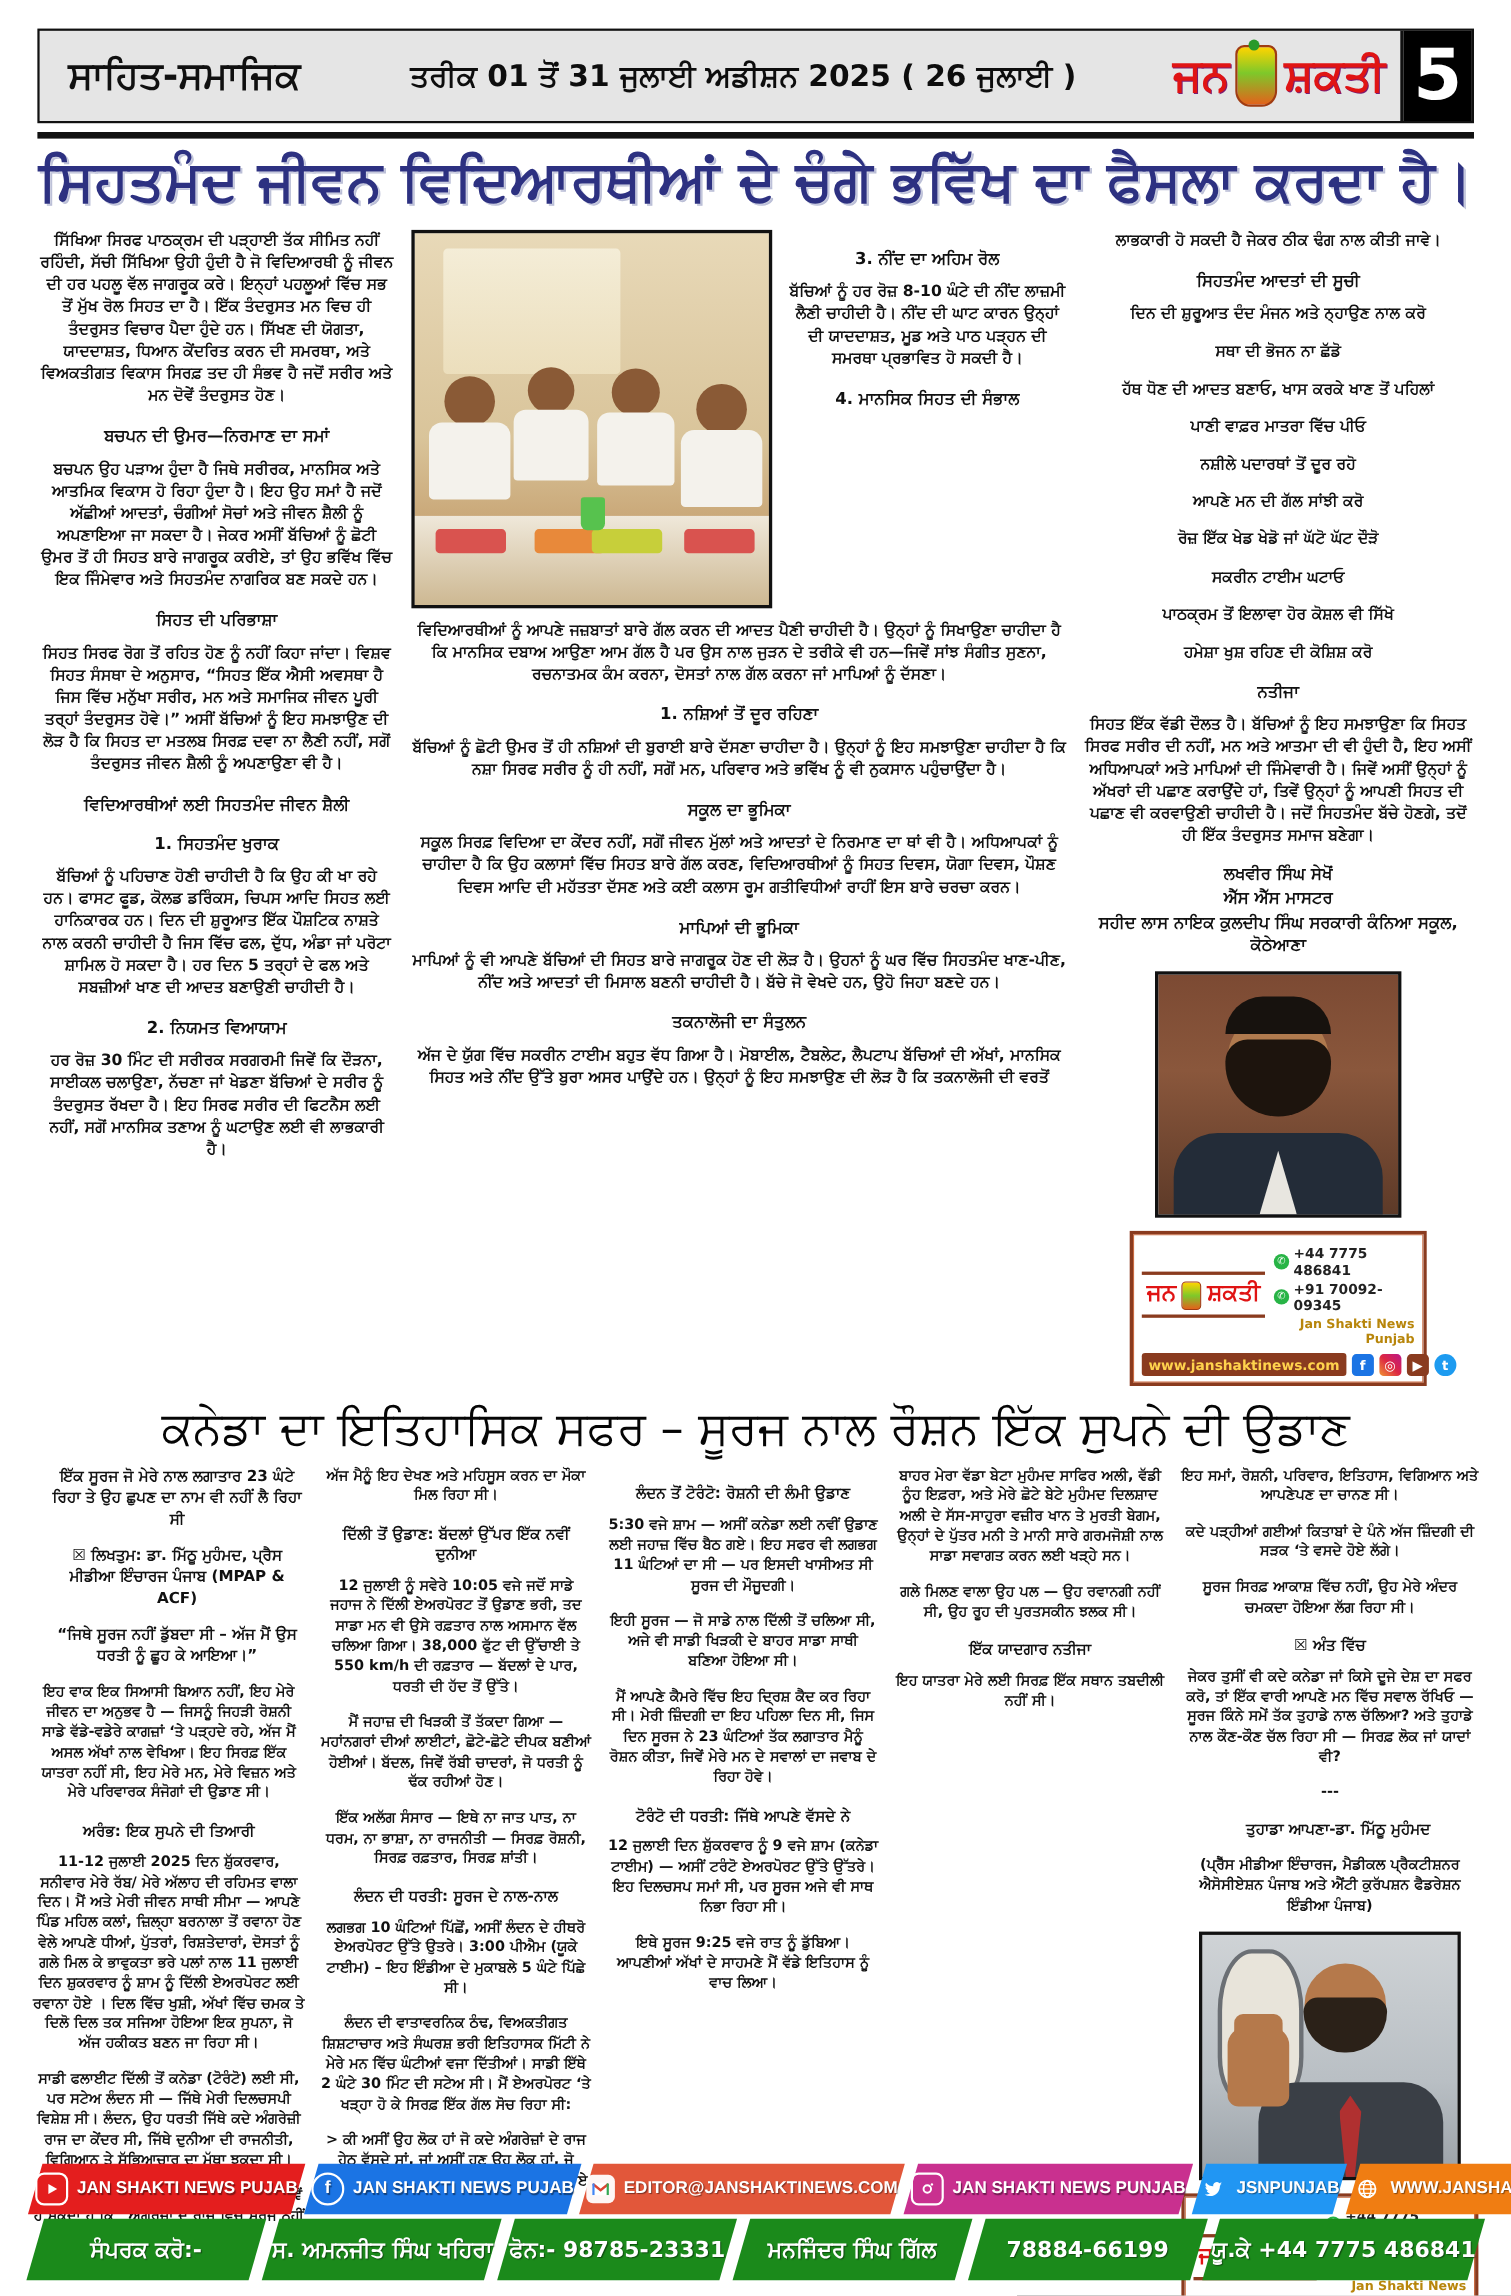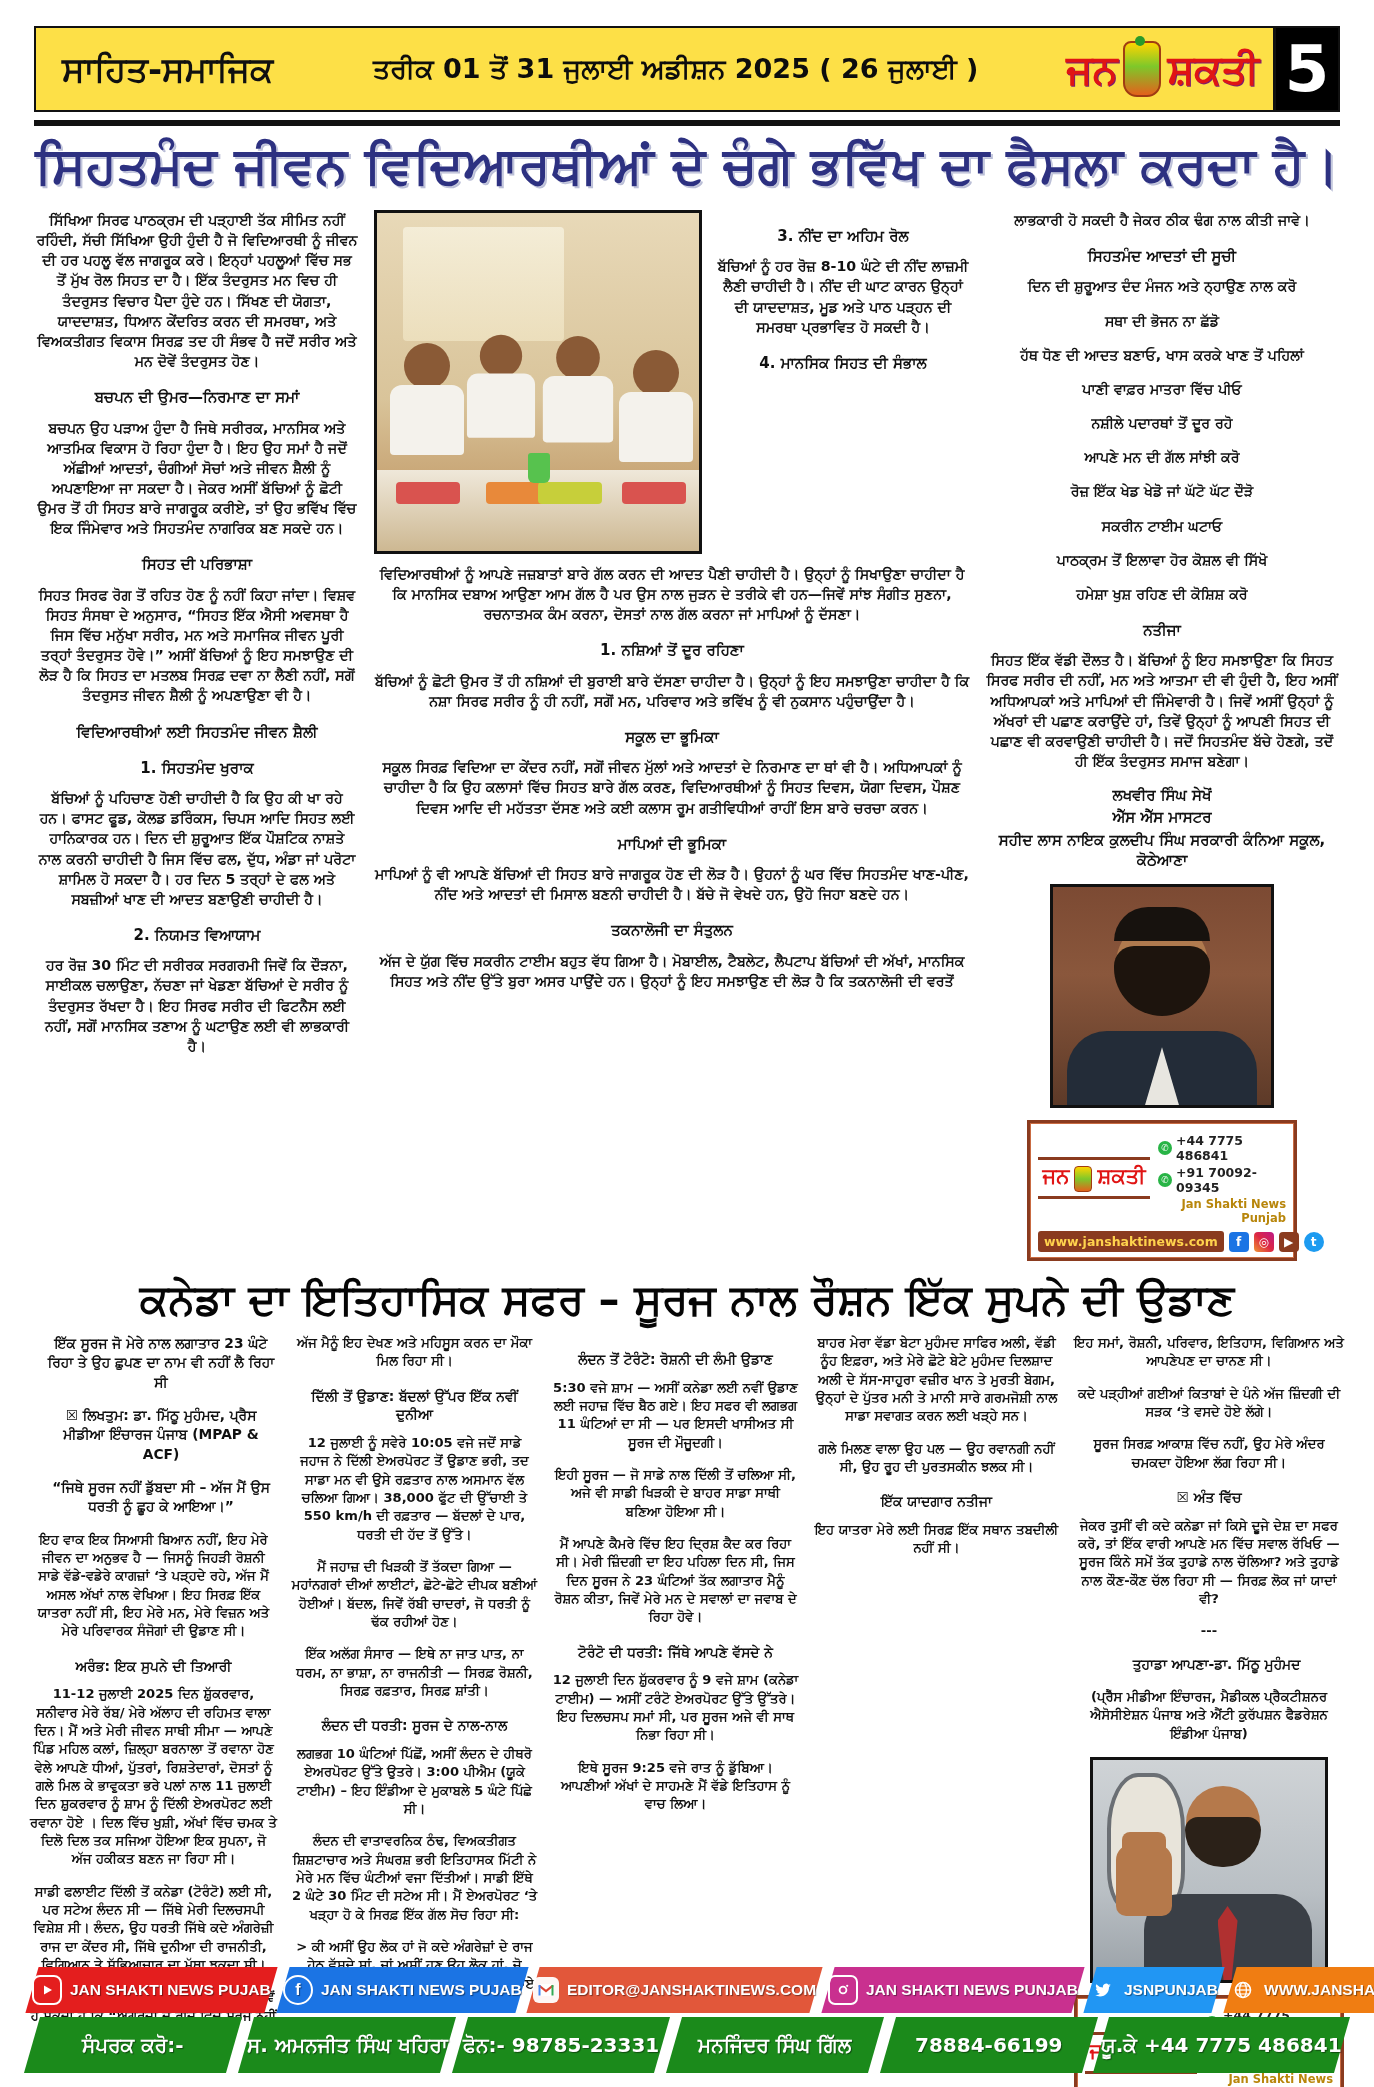--- a/index.html
+++ b/index.html
@@ -1,33 +1,33 @@
 <!DOCTYPE html>
 <html><head>
 <meta charset="utf-8">
 <style>
   html,body{margin:0;padding:0;background:#888;}
   .page{width:1374px;height:2087px;background:#fff;margin:0 auto;position:relative;overflow:hidden;
         font-family:"DejaVu Sans",sans-serif;color:#111;}
   
-  .masthead{margin:26px 34px 0;display:flex;align-items:stretch;border:2px solid #111;background:#fde047;height:82px;}
+  .masthead{margin:26px 34px 0;display:flex;align-items:stretch;border:2px solid #111;background:#e5e5e5;height:82px;}
   .mast-section{display:flex;align-items:center;padding:0 26px;font-size:34px;font-weight:bold;color:#101010;}
   .mast-date{flex:1;display:flex;align-items:center;justify-content:center;font-size:27px;font-weight:bold;color:#0d0d0d;}
   .mast-logo{display:flex;align-items:center;gap:6px;padding:0 14px;border-right:3px solid #111;}
   .logo-word{font-size:40px;font-weight:bold;color:#e01414;text-shadow:1px 1px 0 #7a1d72;}
   .logo-gem{width:34px;height:52px;background:linear-gradient(180deg,#ffd400 0%,#7ec82a 45%,#e3621b 100%);
             border:2px solid #a03c12;border-radius:8px 8px 14px 14px;position:relative;}
   .logo-gem:before{content:"";position:absolute;left:10px;top:-7px;width:10px;height:10px;border-radius:50%;background:#2a9a2a;}
   .mast-pageno{width:62px;background:#000;color:#fff;display:flex;align-items:center;justify-content:center;
                font-size:64px;font-weight:bold;}
   .mast-rule{height:6px;background:#111;margin:8px 34px 0;}
   
   .headline1{margin:10px 20px 10px;text-align:center;font-size:51px;font-weight:bold;color:#2d3181;
              text-shadow:0 0 2px #fff,2px 2px 0 #b9bdd6;letter-spacing:0;}
-  .headline2{margin:14px 20px 8px;text-align:center;font-size:42px;font-weight:bold;color:#050505;}
+  .headline2{margin:14px 20px 8px;text-align:center;font-size:42px;font-weight:normal;color:#050505;}
   
   .blk{margin:0 0 14px;}
   .b-p{font-size:14px;line-height:1.42;font-weight:600;text-align:center;}
   .b-h{font-size:15px;line-height:1.35;font-weight:bold;text-align:center;margin:16px 0 10px;}
   .b-d{font-size:15px;line-height:1.4;font-weight:bold;text-align:center;}
   .art1{display:grid;grid-template-columns:322px 1fr 352px;gap:16px;padding:4px 36px 0;min-height:886px;}
   .art1 .b-p{font-size:14.2px;}
   .mid-top{display:flex;gap:14px;margin-bottom:10px;}
   .photo1{width:322px;height:338px;border:3px solid #111;position:relative;overflow:hidden;flex:none;
           background:linear-gradient(180deg,#e8d9b8 0%,#d9c49a 55%,#b98a55 100%);}

